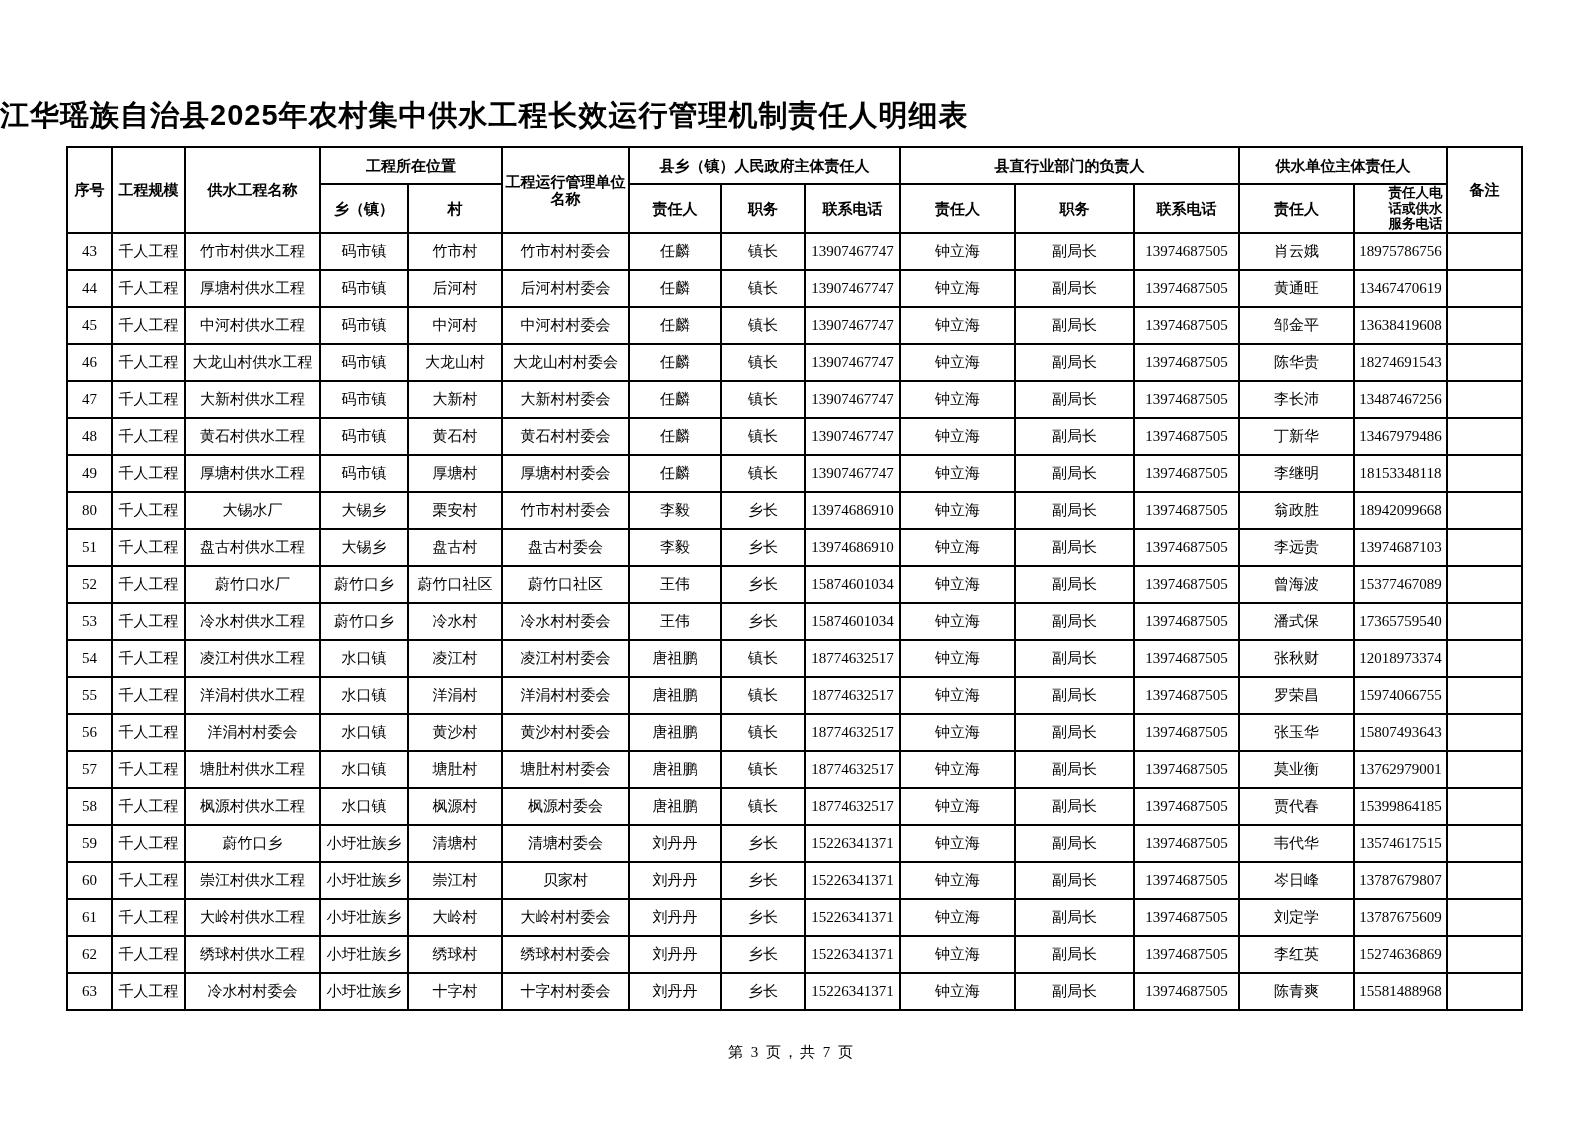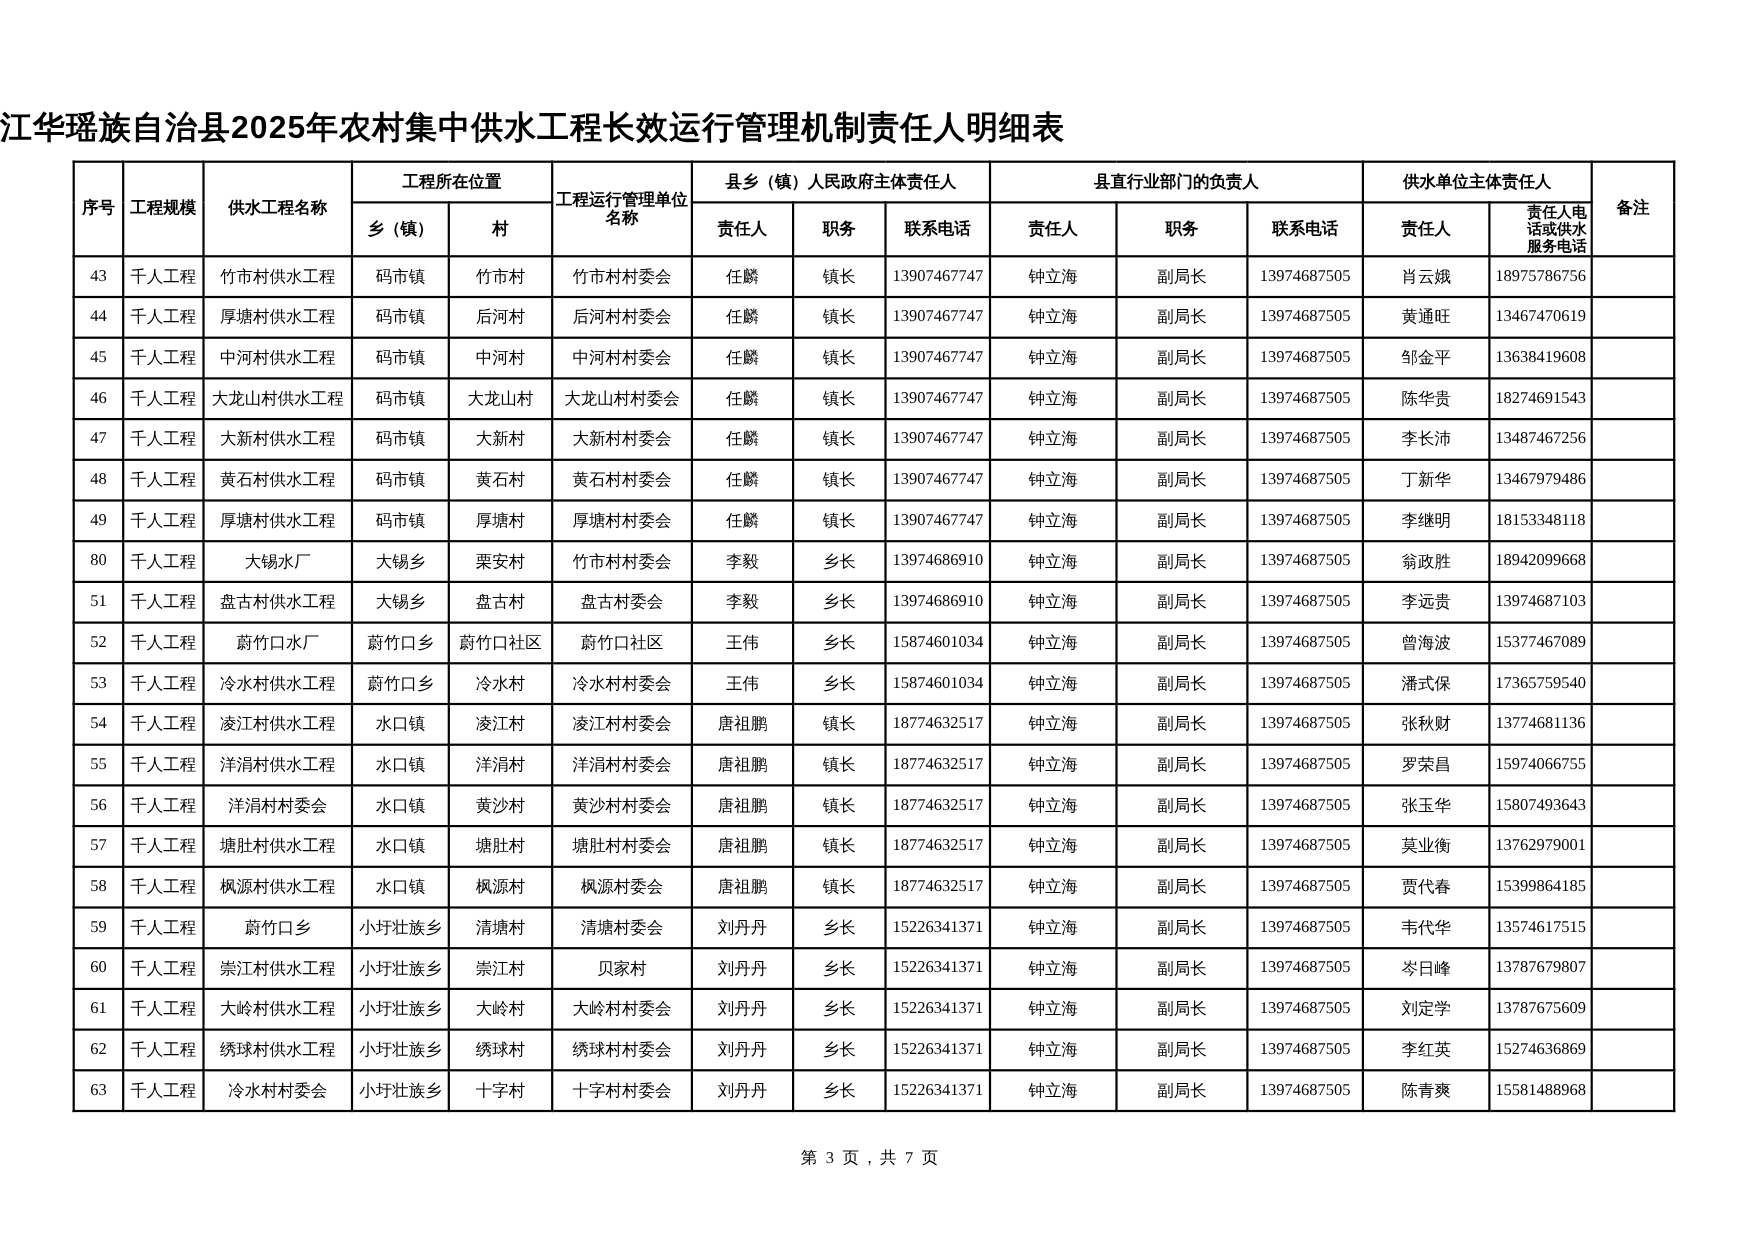--- a/index.html
+++ b/index.html
@@ -309,21 +309,21 @@
           <td>水口镇</td>
           <td>凌江村</td>
           <td>凌江村村委会</td>
           <td>唐祖鹏</td>
           <td>镇长</td>
           <td>18774632517</td>
           <td>钟立海</td>
           <td>副局长</td>
           <td>13974687505</td>
           <td>张秋财</td>
-          <td>13774681136</td>
+          <td>12018973374</td>
           <td></td>
         </tr>
         <tr>
           <td>55</td>
           <td>千人工程</td>
           <td>洋涓村供水工程</td>
           <td>水口镇</td>
           <td>洋涓村</td>
           <td>洋涓村村委会</td>
           <td>唐祖鹏</td>

